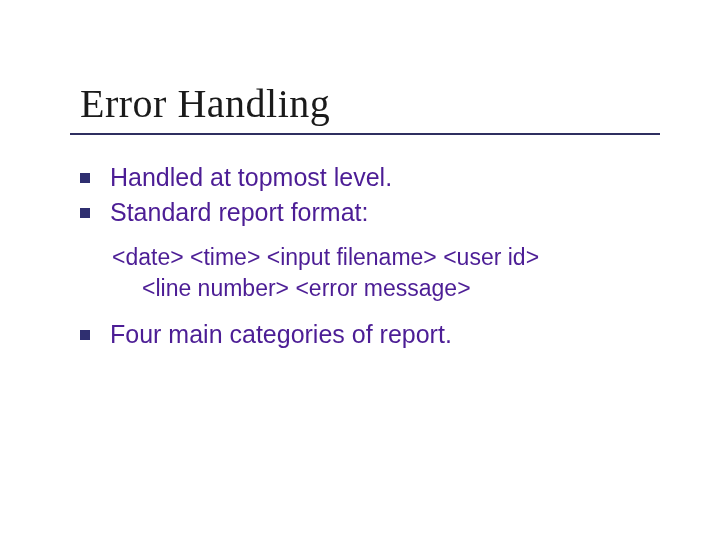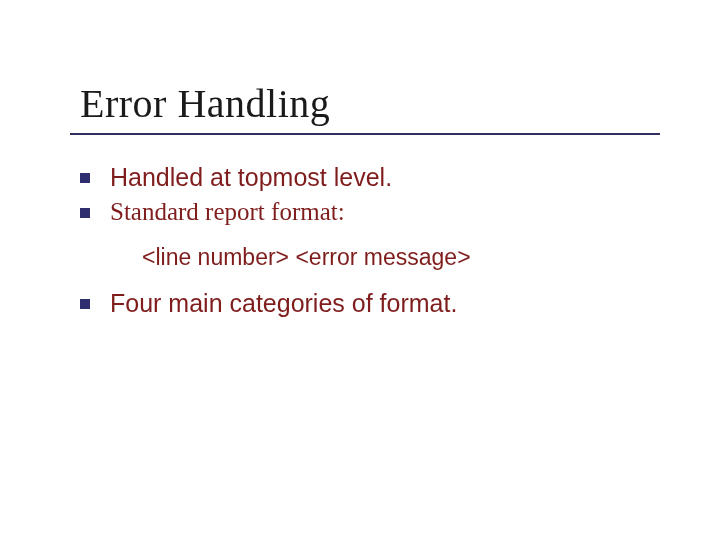--- a/index.html
+++ b/index.html
@@ -28,21 +28,21 @@
   .title {
     font-family: "Times New Roman", Times, serif;
     font-size: 40px;
     letter-spacing: 0.5px;
     color: #1a1a1a;
   }
   .body {
     font-family: Verdana, Geneva, sans-serif;
     font-size: 25px;
     line-height: 1.3;
-    color: #7f1d1d;
+    color: #4c1d95;
   }
   .b-item {
     display: flex;
     align-items: flex-start;
     margin-bottom: 2px;
   }
   .b-item .bullet {
     flex: 0 0 auto;
     width: 10px;
     height: 10px;
@@ -55,21 +55,20 @@
   }
   .sub-block {
     font-size: 23px;
     margin: 14px 0 14px 32px;
     line-height: 1.35;
   }
   .sub-block .line2 {
     margin-left: 30px;
   }
   .gap-after {
-    font-family: Liberation Serif, serif;
   }
 </style>
 </head>
 <body>
 
 <div class="slide">
 
   <div class="title-block">
     <div class="title">Error Handling</div>
   </div>
@@ -81,22 +80,23 @@
       <div class="text">Handled at topmost level.</div>
     </div>
 
 
     <div class="b-item gap-after">
       <div class="bullet"></div>
       <div class="text">Standard report format:</div>
     </div>
 
     <div class="sub-block">
+      <div>&lt;date&gt; &lt;time&gt; &lt;input filename&gt; &lt;user id&gt;</div>
       <div class="line2">&lt;line number&gt; &lt;error message&gt;</div>
     </div>
 
     <div class="b-item">
       <div class="bullet"></div>
-      <div class="text">Four main categories of format.</div>
+      <div class="text">Four main categories of report.</div>
     </div>
 
   </div>
 </div>
 
 </body></html>

